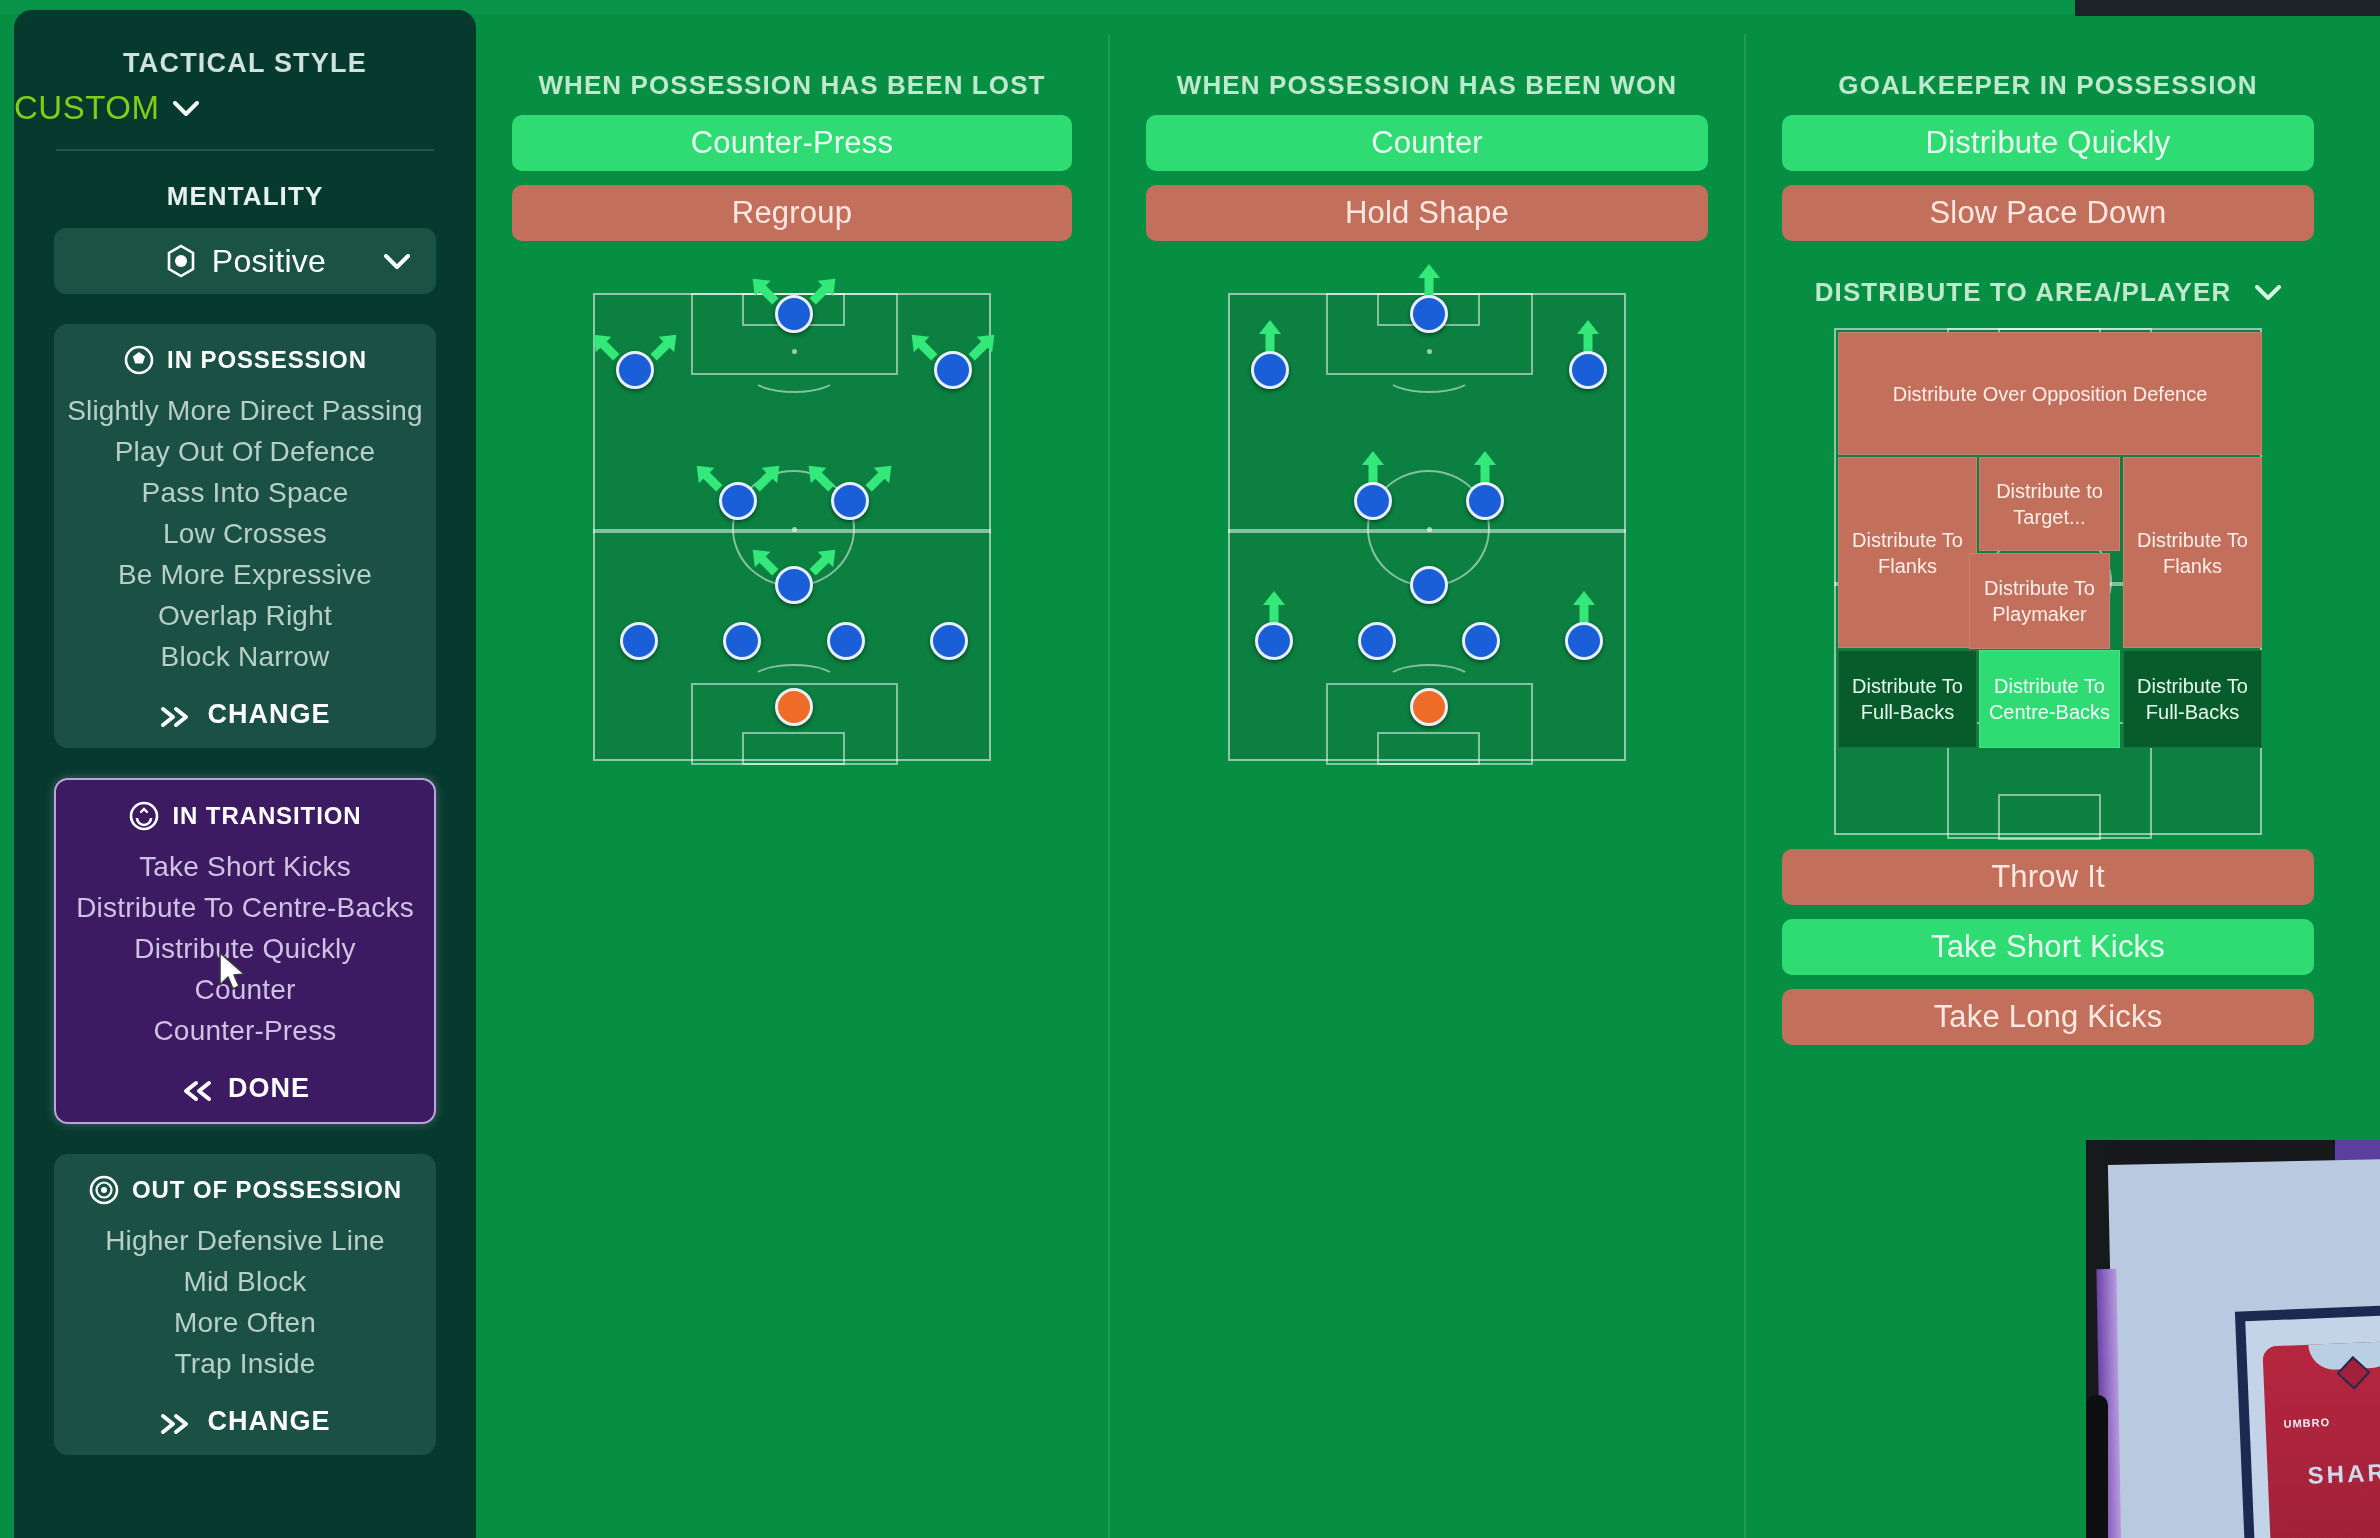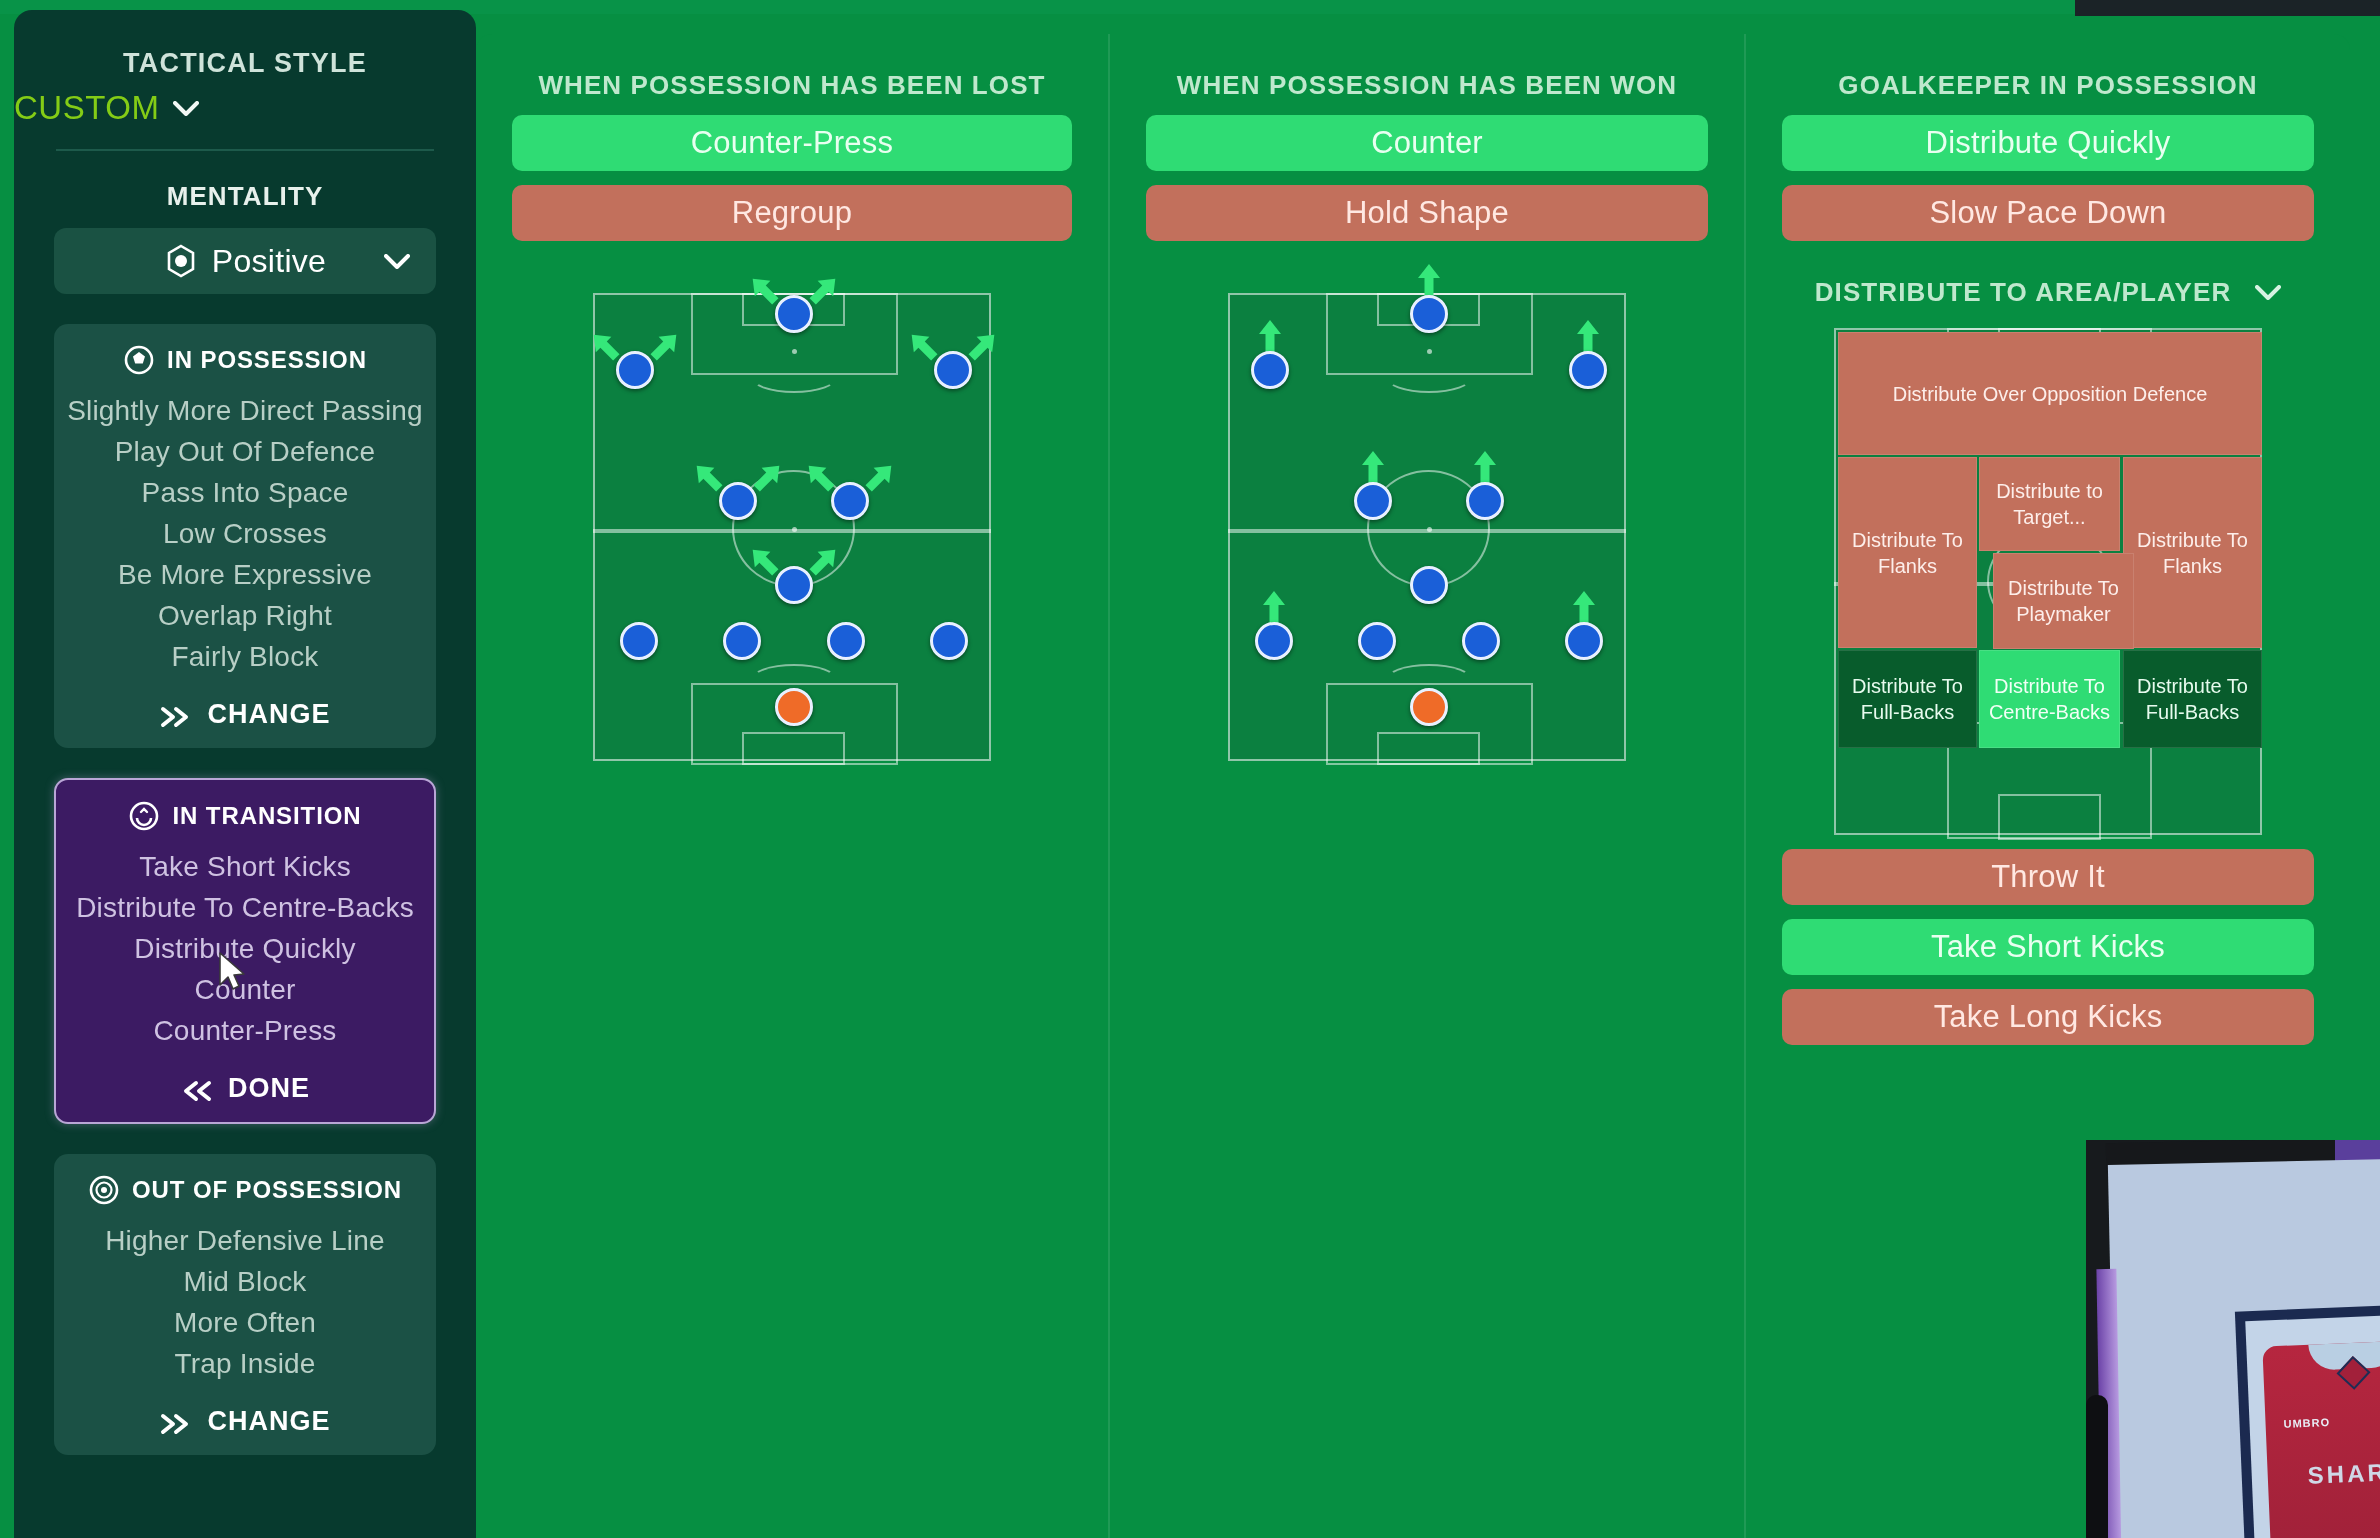--- a/index.html
+++ b/index.html
@@ -280,21 +280,21 @@
           </svg>
         </span>
         <span>IN POSSESSION</span>
       </div>
       <div class="sb-item">Slightly More Direct Passing</div>
       <div class="sb-item">Play Out Of Defence</div>
       <div class="sb-item">Pass Into Space</div>
       <div class="sb-item">Low Crosses</div>
       <div class="sb-item">Be More Expressive</div>
       <div class="sb-item">Overlap Right</div>
-      <div class="sb-item">Fairly Block</div>
+      <div class="sb-item">Block Narrow</div>
       <div class="sb-action">
         <span class="dchev">
           <svg viewBox="0 0 34 22">
             <path d="M4 3 L14 11 L4 19 M17 3 L27 11 L17 19" fill="none" stroke="#ffffff" stroke-width="4" stroke-linecap="round" stroke-linejoin="round"></path>
           </svg>
         </span>
         <span>CHANGE</span>
       </div>
     </div>
 
@@ -558,21 +558,21 @@
         <div class="arcT" style="left:171px; top:96px; width:86px; height:42px; border-color:transparent; border-bottom-color:rgba(255,255,255,.5);"></div>
         <div class="pl" style="left:-2px; top:252px; width:428px; height:0;"></div>
         <div class="arcT" style="left:151px; top:197px; width:125px; height:109px; border-radius:50%;"></div>
         <div class="pl" style="left:111px; top:392px; width:205px; height:117px;"></div>
         <div class="pl" style="left:162px; top:464px; width:103px; height:46px;"></div>
 
         <div class="zone red" style="left:2px;   top:2px;   width:424px; height:123px;">Distribute Over Opposition Defence</div>
         <div class="zone red" style="left:2px;   top:127px; width:139px; height:191px;">Distribute To Flanks</div>
         <div class="zone red" style="left:143px; top:127px; width:141px; height:94px;">Distribute to Target...</div>
         <div class="zone red" style="left:287px; top:127px; width:139px; height:191px;">Distribute To Flanks</div>
-        <div class="zone red" style="left:157px; top:223px; width:141px; height:96px;">Distribute To Playmaker</div>
+        <div class="zone red" style="left:133px; top:223px; width:141px; height:96px;">Distribute To Playmaker</div>
         <div class="zone dark" style="left:2px;   top:320px; width:139px; height:98px;">Distribute To Full-Backs</div>
         <div class="zone green" style="left:143px; top:320px; width:141px; height:98px;">Distribute To Centre-Backs</div>
         <div class="zone dark" style="left:287px; top:320px; width:139px; height:98px;">Distribute To Full-Backs</div>
       </div>
 
       <div class="opt-btn off">Throw It</div>
       <div class="opt-btn on">Take Short Kicks</div>
       <div class="opt-btn off">Take Long Kicks</div>
     </div>
   </div>

